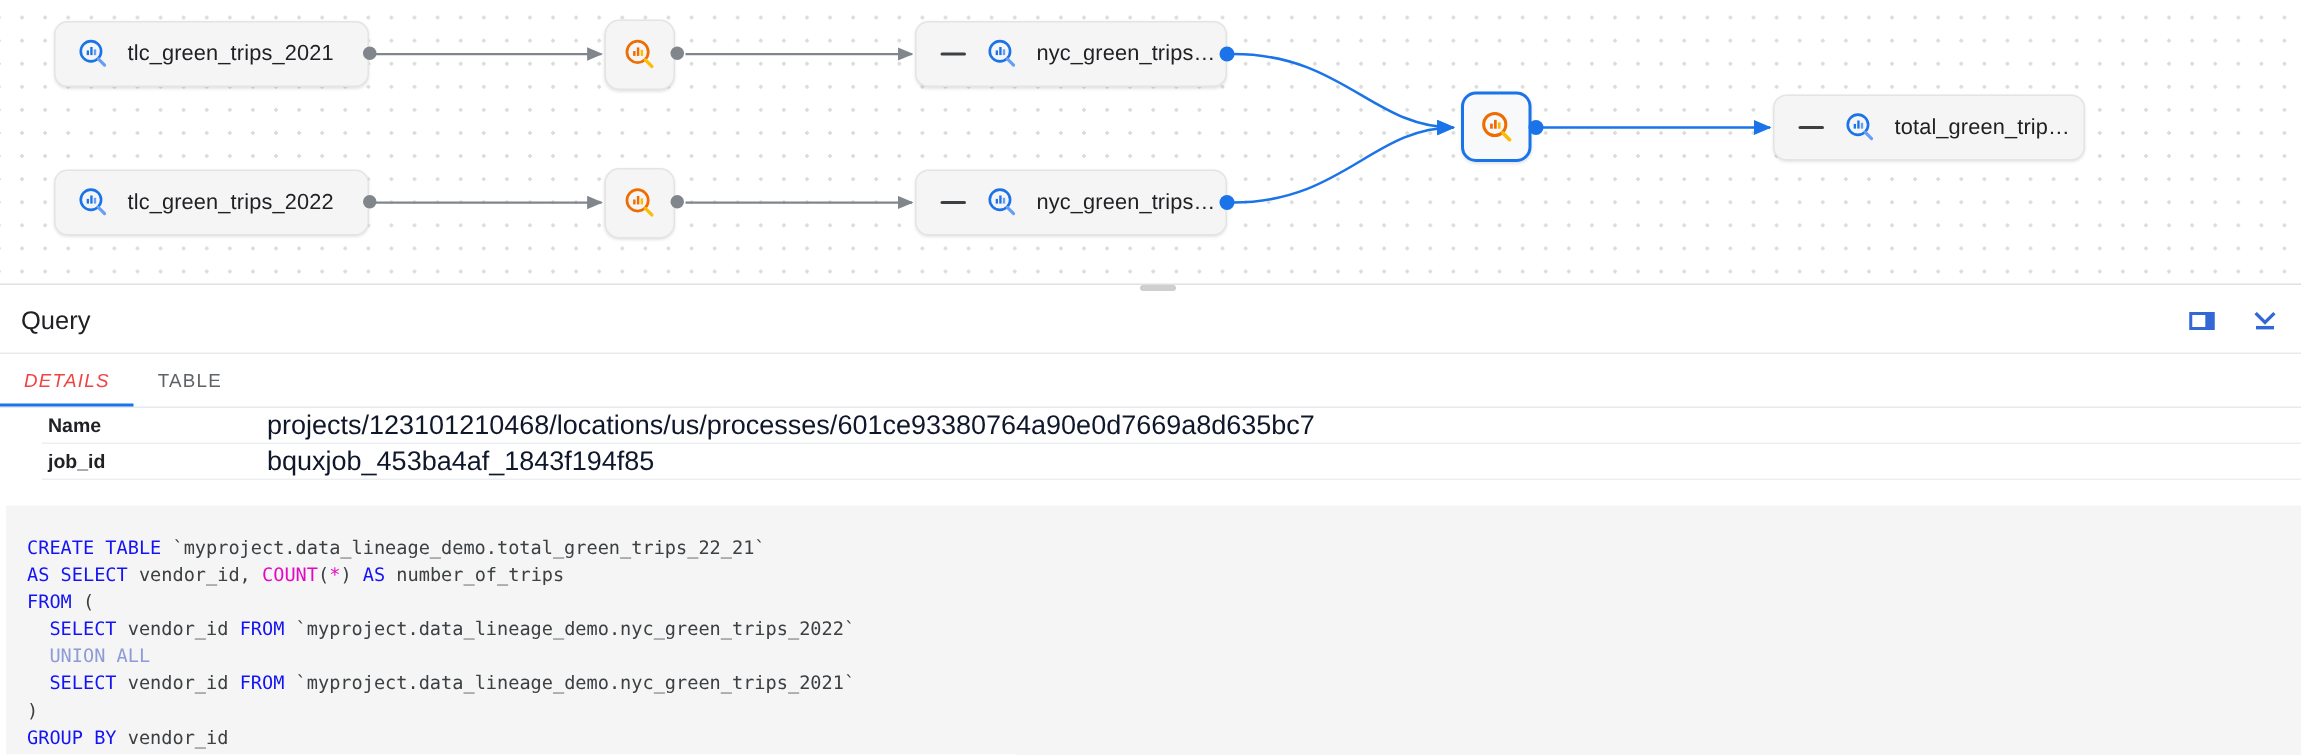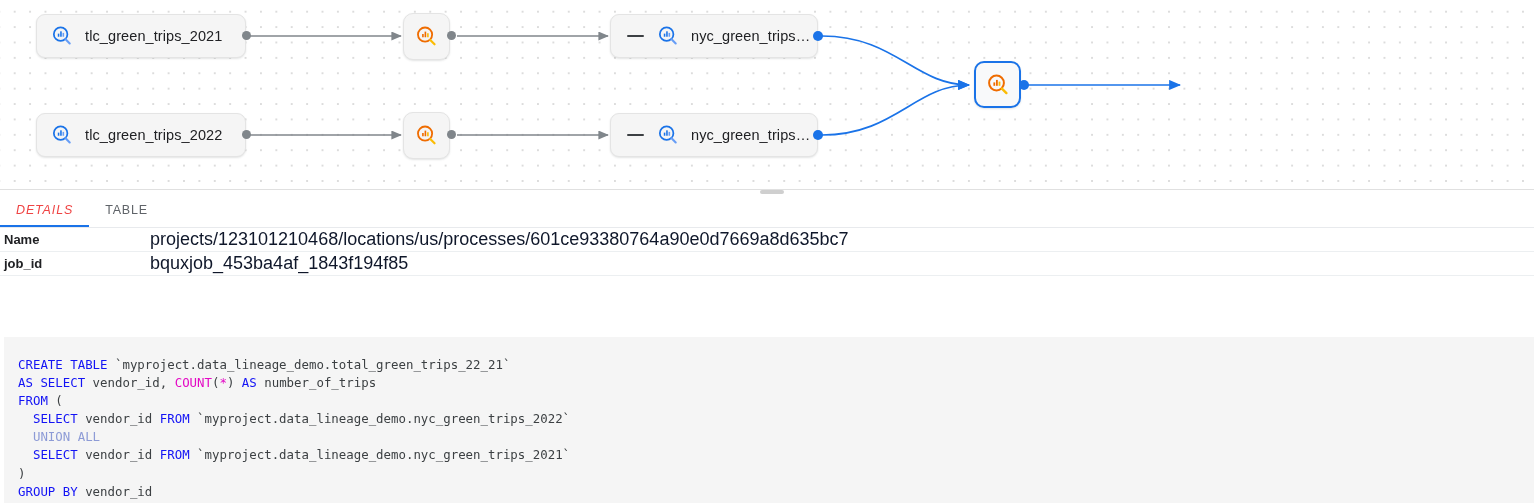--- a/index.html
+++ b/index.html
@@ -92,21 +92,21 @@
     padding: 0 16px; font-size: 12.5px; letter-spacing: .85px;
     color: #5f6368; cursor: pointer; font-weight: 500;
   }
   .tab.active { color: #ef4444; font-style: italic; }
   .tab.active::after {
     content: ""; position: absolute; left: 0; right: 0; bottom: 0;
     height: 2.5px; background: #1a73e8;
   }
 
   
-  .details { width: 100%; }
+  .details { width: 100%; padding-left: 28px; }
   .drow {
     display: flex; align-items: center; height: 24px;
     border-bottom: 1px solid #eceff1;
   }
   .dkey {
     width: 150px; padding-left: 4px; font-size: 13px;
     color: #202124; font-weight: 700;
   }
   .dval { font-size: 18px; color: #0f172a; }
 
@@ -231,27 +231,55 @@
       <svg class="ico" width="24" height="24" viewBox="0 0 24 24">
         <circle cx="10.5" cy="10" r="7.4" fill="none" stroke="#ef6c00" stroke-width="2"></circle>
         <rect x="7.4" y="9.4" width="1.8" height="3.4" fill="#ef6c00"></rect>
         <rect x="10" y="6.9" width="1.8" height="5.9" fill="#ef6c00"></rect>
         <rect x="12.6" y="8.6" width="1.8" height="4.2" fill="#fbbc04"></rect>
         <line x1="15.9" y1="15.6" x2="20.4" y2="20.1" stroke="#fbbc04" stroke-width="2.4" stroke-linecap="round"></line>
       </svg>
     </div>
     <div class="dot blue" style="left:1019px; top:80px;"></div>
 
+    <div class="node table-node" style="left:1182px; top:63px; width:208px; padding-left:16px;">
+      <span class="collapse-btn"></span>
+      <svg class="ico" width="22" height="22" viewBox="0 0 24 24">
+        <circle cx="10.5" cy="10" r="7.4" fill="none" stroke="#1a73e8" stroke-width="1.9"></circle>
+        <rect x="7.4" y="9.4" width="1.7" height="3.4" fill="#1a73e8"></rect>
+        <rect x="10" y="6.9" width="1.7" height="5.9" fill="#1a73e8"></rect>
+        <rect x="12.6" y="8.6" width="1.7" height="4.2" fill="#669df6"></rect>
+        <line x1="15.9" y1="15.6" x2="20.4" y2="20.1" stroke="#669df6" stroke-width="2.3" stroke-linecap="round"></line>
+      </svg>
+      <span class="node-label">total_green_trip…</span>
+    </div>
   </div>
 
   <div class="divider"></div>
   <div class="drag-handle"></div>
 
   <div class="panel">
 
+    <div class="panel-head">
+      <span class="panel-title">Query</span>
+      <div class="panel-actions">
+        <span class="icon-btn">
+          <svg width="20" height="20" viewBox="0 0 20 20">
+            <rect x="2.5" y="5" width="15" height="10" fill="none" stroke="#3367d6" stroke-width="2"></rect>
+            <rect x="12.2" y="5" width="5.3" height="10" fill="#3367d6"></rect>
+          </svg>
+        </span>
+        <span class="icon-btn">
+          <svg width="20" height="20" viewBox="0 0 20 20">
+            <path d="M4.5 5.5 L10 11 L15.5 5.5" fill="none" stroke="#3367d6" stroke-width="2.2" stroke-linecap="square"></path>
+            <rect x="4" y="13.3" width="12" height="2.3" fill="#3367d6"></rect>
+          </svg>
+        </span>
+      </div>
+    </div>
 
     <div class="tabs">
       <div class="tab active">DETAILS</div>
       <div class="tab">TABLE</div>
     </div>
 
     <div class="details">
       <div class="drow">
         <span class="dkey">Name</span>
         <span class="dval">projects/123101210468/locations/us/processes/601ce93380764a90e0d7669a8d635bc7</span>

